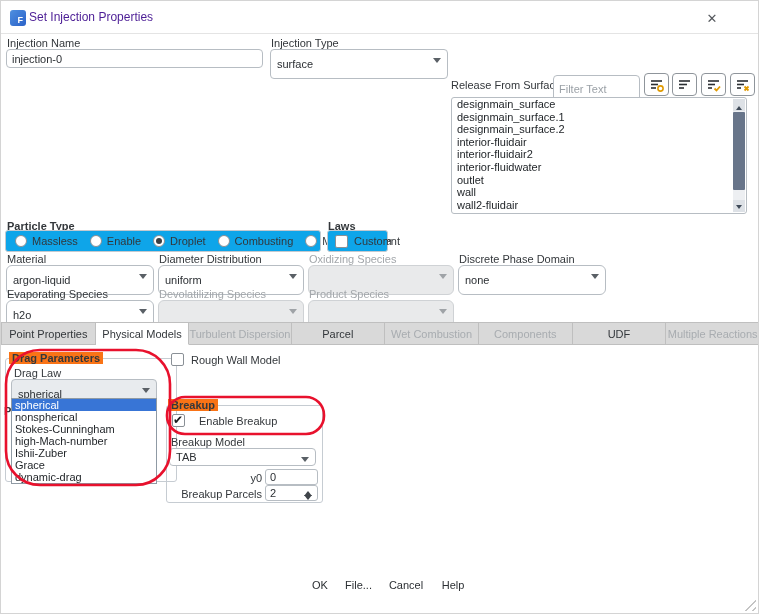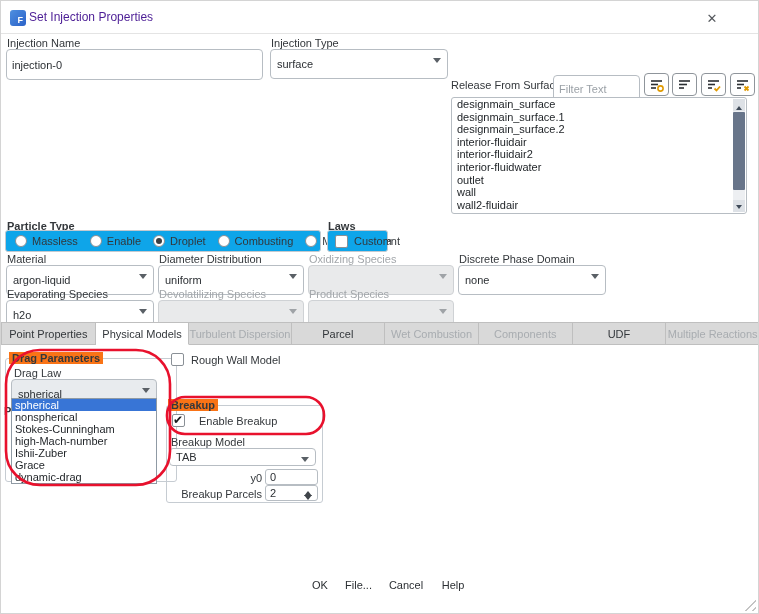--- a/index.html
+++ b/index.html
@@ -14,21 +14,21 @@
   
   #titlebar { position:absolute; left:0; top:0; width:100%; height:33px; background:#fff; border-bottom:1px solid #e4e4e4; }
   #app-icon { position:absolute; left:9px; top:9px; width:16px; height:16px; border-radius:3px;
     background:linear-gradient(135deg,#4e8fe0,#2b62c8); color:#fff; font-size:9px; font-weight:bold;
     display:flex; align-items:flex-end; justify-content:flex-end; padding:1px 3px; }
   #title-text { position:absolute; left:28px; top:9px; font-size:12px; color:#4c1d95; }
   #close-btn { position:absolute; right:37px; top:8px; width:18px; height:18px; display:flex; align-items:center; justify-content:center;
     color:#55595e; font-size:13px; cursor:default; }
 
   
-  .tbox { position:absolute; background:#fff; border:1px solid #b7bdc3; border-radius:4px; height:31px;
+  .tbox { position:absolute; background:#fff; border:1px solid #b7bdc3; border-radius:4px; height:19px;
     font-family:inherit; font-size:11px; color:#2b2f33; padding:0 5px; outline:none; }
   .tbox::placeholder { color:#9ba1a7; }
   .dd { position:absolute; background:#fff; border:1px solid #b7bdc3; border-radius:4px; height:30px;
     display:flex; align-items:center; padding:0 18px 0 6px; color:#2b2f33; cursor:default; }
   .dd::after { content:""; position:absolute; right:6px; top:8px; border:4px solid transparent; border-top:5px solid #5a6066; }
   .dd.disabled { background:#e9eaeb; border-color:#cfd2d5; color:#9fa3a7; }
   .dd.disabled::after { border-top-color:#9fa3a7; }
   .dd.open { background:#e8ebee; }
 
   
@@ -374,14 +374,14 @@
   .sel-cell .cell-lbl.disabled { color:#a3a7ab; }
   .sel-cell .cell-dd { position:absolute; top:12px; left:0; }
   
   [data-name="material-row"] .sel-cell:nth-of-type(1) { left:5px;   width:148px; }
   [data-name="material-row"] .sel-cell:nth-of-type(2) { left:157px; width:146px; }
   [data-name="material-row"] .sel-cell:nth-of-type(3) { left:307px; width:146px; }
   [data-name="material-row"] .sel-cell:nth-of-type(4) { left:457px; width:148px; }
   [data-name="species-row"]  .sel-cell:nth-of-type(1) { left:5px;   width:148px; }
   [data-name="species-row"]  .sel-cell:nth-of-type(2) { left:157px; width:146px; }
   [data-name="species-row"]  .sel-cell:nth-of-type(3) { left:307px; width:146px; }
-  .sel-cell .cell-dd { width:100%; }
+  .sel-cell .cell-dd { width:100%;border-radius:6px; }
 </style>
 
 </body></html>

